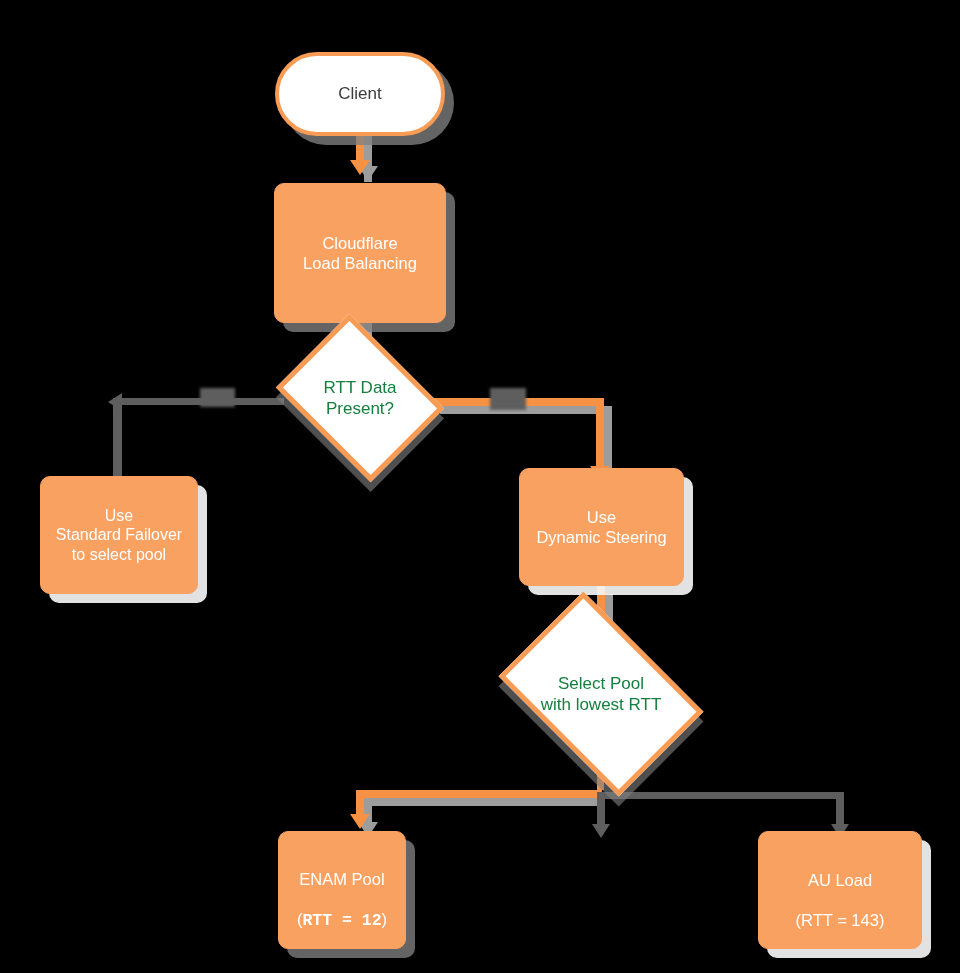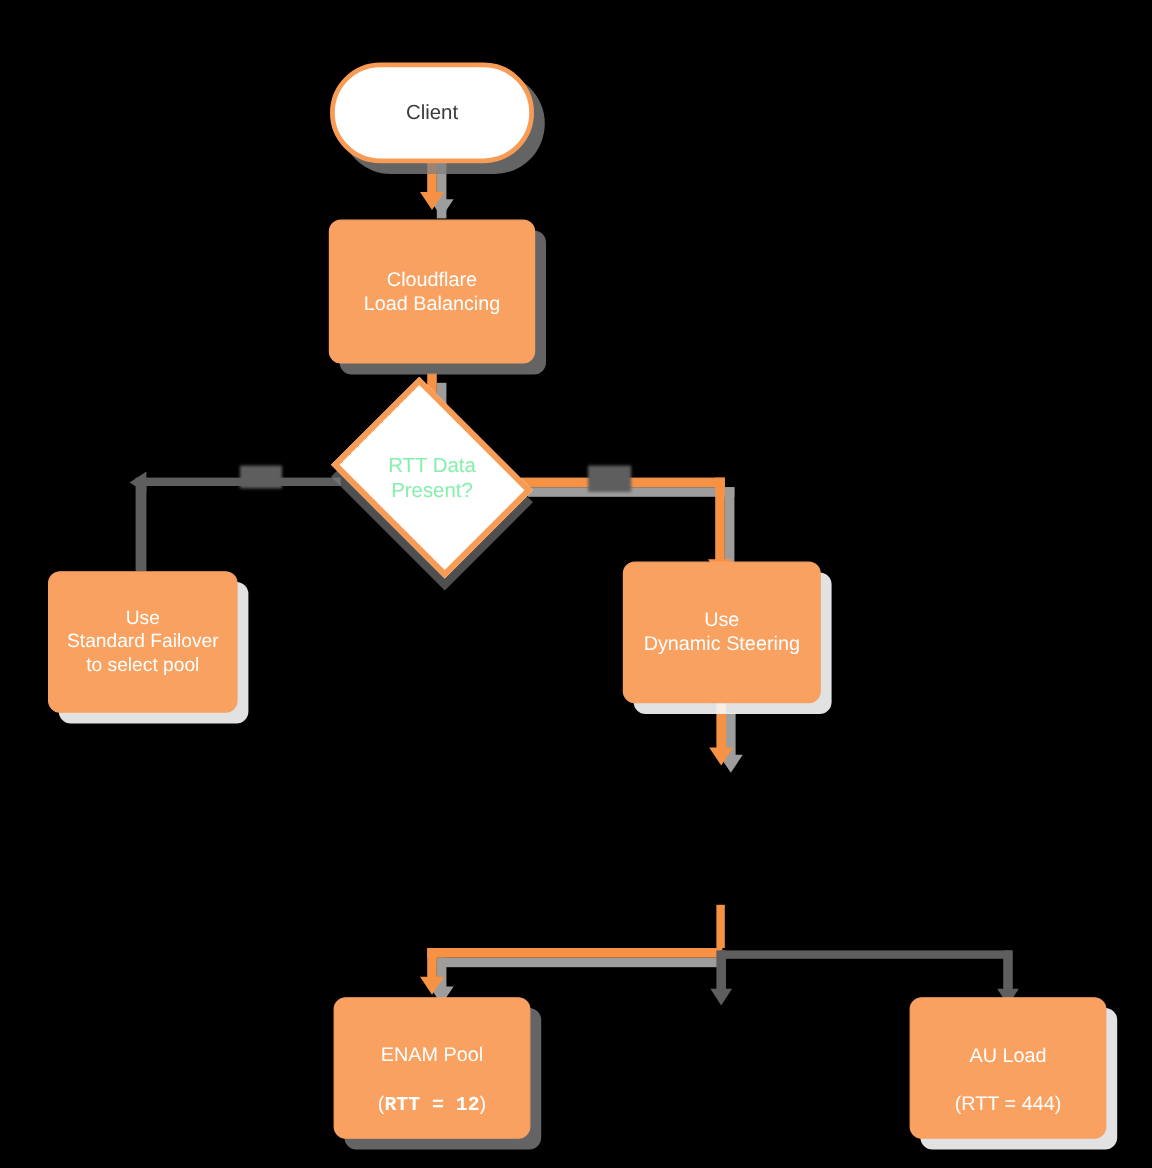--- a/index.html
+++ b/index.html
@@ -80,21 +80,21 @@
     box-sizing: border-box;
     transform: rotate(45deg);
     box-shadow: 7px 7px 0 0 rgba(128,128,128,0.62);
   }
   .decision .dia-text {
     position: absolute;
     inset: 0;
     display: flex;
     align-items: center;
     justify-content: center;
-    color: #86efac;
+    color: #15803d;
     font-size: 17px;
     text-align: center;
     line-height: 1.25;
     white-space: pre-line;
     z-index: 4;
   }
 
   
   .seg {
     position: absolute;
@@ -195,21 +195,21 @@
   <div class="arrow down gray" style="left:592px; top:808px;"></div>
 
   <div class="seg gray" style="left:600px; top:776px; width:243px; height:7px;"></div>
   <div class="seg gray" style="left:836px; top:776px; width:8px; height:38px;"></div>
   <div class="arrow down gray" style="left:831px; top:808px;"></div>
 
   <div class="terminator" style="left:275px; top:36px; width:170px; height:84px;">
     <span class="node-label">Client</span>
   </div>
 
-  <div class="process shadow-dark" style="left:274px; top:167px; width:172px; height:120px;">
+  <div class="process shadow-dark" style="left:274px; top:167px; width:172px; height:140px;">
     <span class="node-label">Cloudflare
 Load Balancing</span>
   </div>
 
   <div class="decision" style="left:293px; top:330px; width:134px; height:104px;">
     <div class="dia-shape"></div>
     <div class="dia-text">RTT Data
 Present?</div>
   </div>
 
@@ -217,29 +217,34 @@
     <span class="node-label">Use
 Standard Failover
 to select pool</span>
   </div>
 
   <div class="process shadow-light" style="left:519px; top:452px; width:165px; height:118px;">
     <span class="node-label">Use
 Dynamic Steering</span>
   </div>
 
-
-  <div class="process shadow-dark" style="left:278px; top:815px; width:164px; height:118px;">
+  <div class="decision" style="left:516px; top:618px; width:170px; height:120px;">
+    <div class="dia-shape"></div>
+    <div class="dia-text">Select Pool
+with lowest RTT</div>
+  </div>
+
+  <div class="process shadow-dark" style="left:278px; top:815px; width:128px; height:118px;">
     <span class="node-label">
       <span>ENAM Pool</span><br>
       <span>(</span><span class="bold">RTT = 12</span><span>)</span>
     </span>
   </div>
 
 
   <div class="process shadow-light" style="left:758px; top:815px; width:164px; height:118px;">
     <span class="node-label">
       <span>AU Load</span><br>
-      <span>(RTT = 444)</span>
+      <span>(RTT = 143)</span>
     </span>
   </div>
 
 </div>
 
 </body></html>

